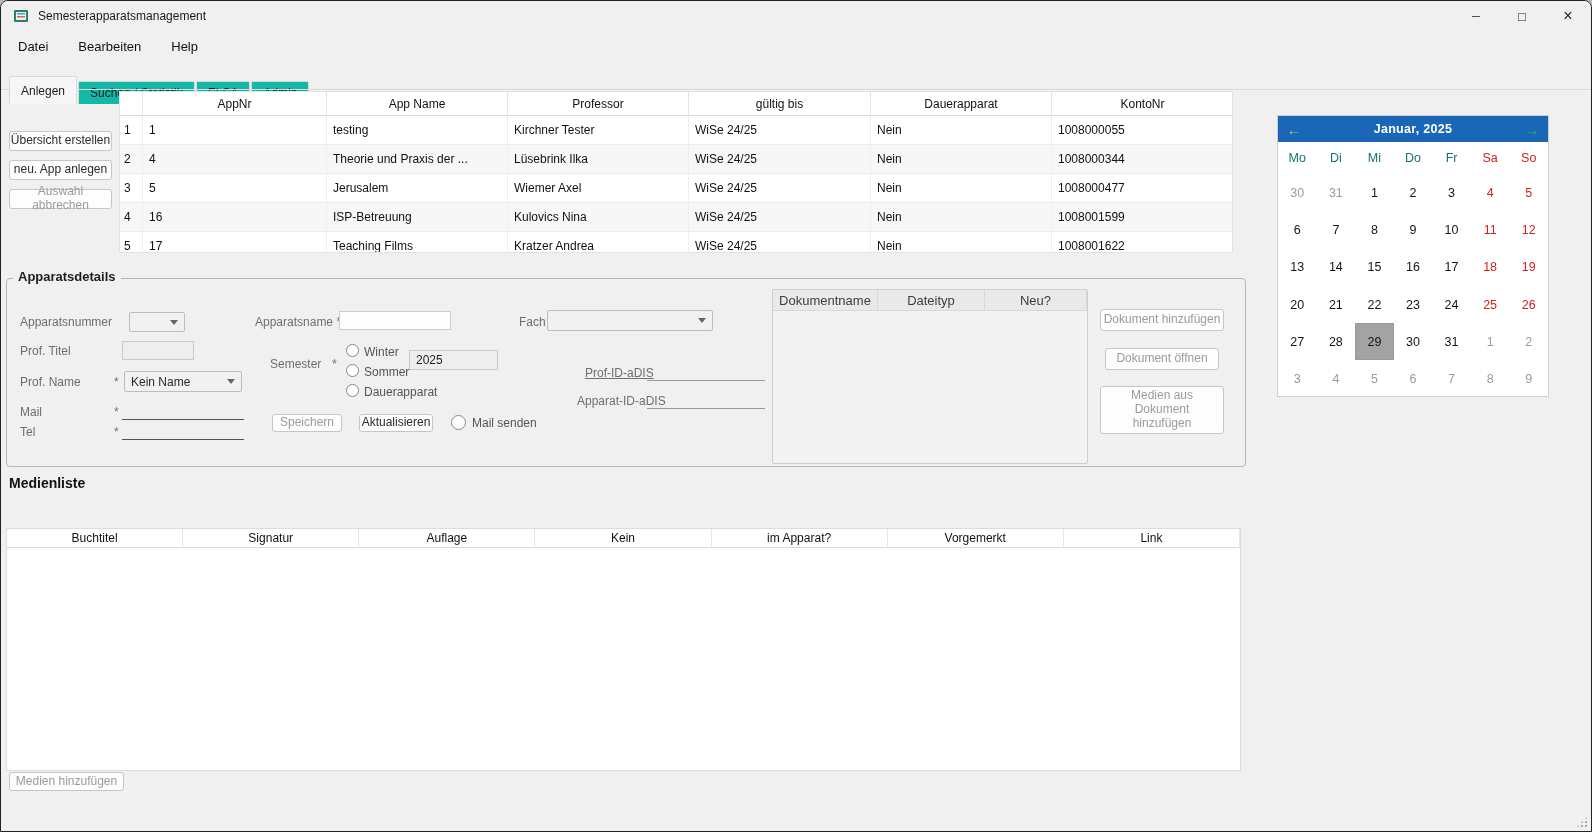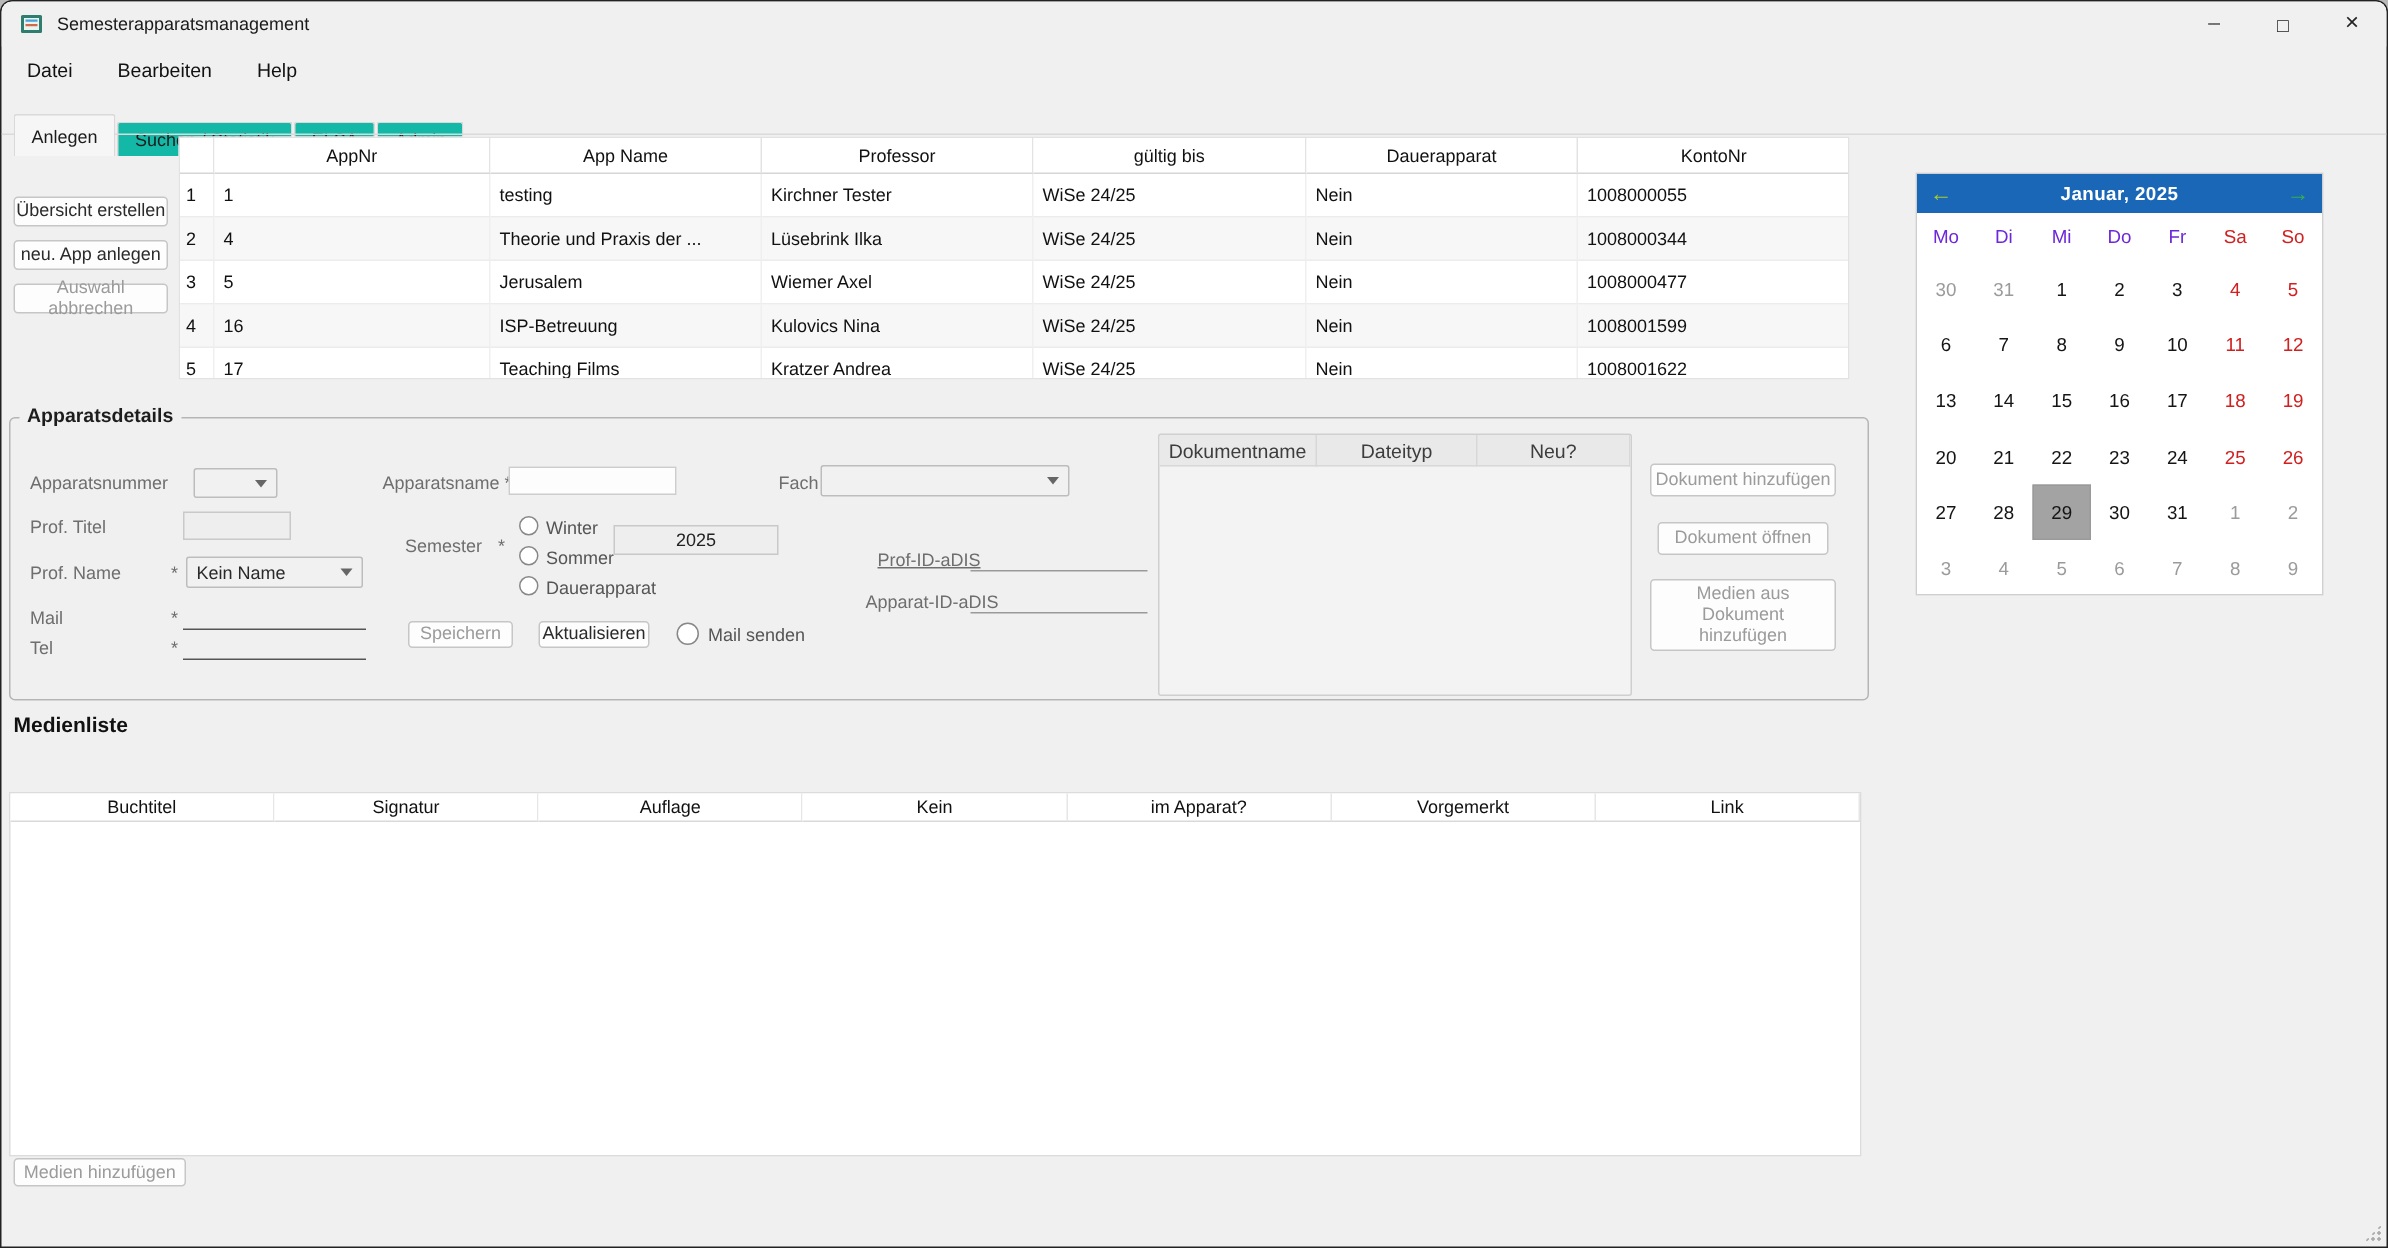--- a/index.html
+++ b/index.html
@@ -52,21 +52,21 @@
 
   
   .calendar { position:absolute; left:1276px; top:114px; width:272px; height:282px; background:#fff;
               border:1px solid #cfcfcf; z-index:2; }
   .cal-nav { height:26px; background:#1a67b8; display:flex; align-items:center; }
   .cal-arrow { width:32px; text-align:center; font-size:15px; font-weight:bold; cursor:default; }
   .cal-arrow.prev { color:#aicc2a; color:#a9cc29; }
   .cal-arrow.next { color:#35b14e; }
   .cal-title { flex:1; text-align:center; color:#fff; font-weight:bold; font-size:12.5px; letter-spacing:.3px; }
   .cal-dh-row { display:grid; grid-template-columns:repeat(7,1fr); height:32px; align-items:center; }
-  .cal-dh { text-align:center; font-size:12.5px; color:#6d28d9; }
+  .cal-dh { text-align:center; font-size:12.5px; color:#0f766e; }
   .cal-dh.weekend { color:#d02020; }
   .cal-grid { display:grid; grid-template-columns:repeat(7,1fr); grid-auto-rows:37.3px; }
   .cal-day { display:flex; align-items:center; justify-content:center; font-size:12.5px; color:#151515; cursor:default; }
   .cal-day.other { color:#9b9b9b; }
   .cal-day.weekend { color:#d02020; }
   .cal-day.selected { background:#a3a3a3; border:1px solid #9a9a9a; }
 
   
   .groupbox { position:absolute; left:5px; top:277px; width:1240px; height:189px;
               border:1px solid #b5b5b5; border-radius:4px; }
@@ -291,21 +291,21 @@
     <span class="lbl" style="left:263px; top:78px;">Semester</span>
     <span class="req" style="left:325px; top:78px;">*</span>
 
     <span class="radio" style="left:339px; top:65px;"></span>
     <span class="opt-lbl" style="left:357px; top:66px;">Winter</span>
     <span class="radio" style="left:339px; top:85px;"></span>
     <span class="opt-lbl" style="left:357px; top:86px;">Sommer</span>
     <span class="radio" style="left:339px; top:105px;"></span>
     <span class="opt-lbl" style="left:357px; top:106px;">Dauerapparat</span>
 
-    <input class="fld boxfld" style="left: 402px; top: 71px; width: 110px; height: 20px; text-align: center;" value="2025">
+    <input class="fld boxfld" style="left: 402px; top: 71px; width: 89px; height: 20px;" value="2025">
 
     <span class="lbl" style="left:578px; top:87px;text-decoration:underline;">Prof-ID-aDIS</span>
     <input class="fld u-light" style="left: 640px; top: 83px; width: 118px; height: 19px;" value="">
 
     <span class="lbl" style="left:13px; top:96px;">Prof. Name</span>
     <span class="req" style="left:107px; top:96px;">*</span>
     <div class="combo" style="left:117px; top:92px; width:118px; height:21px;">
       <span>Kein Name</span>
       <span class="chev"></span>
     </div>

